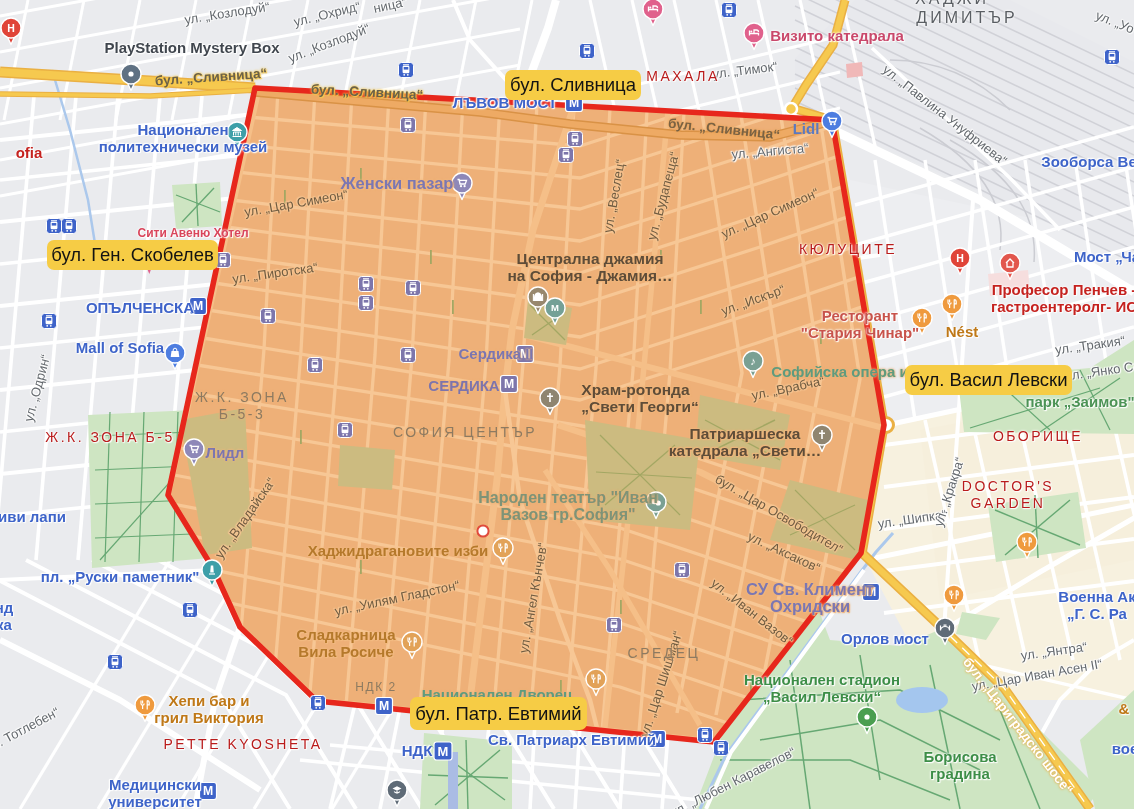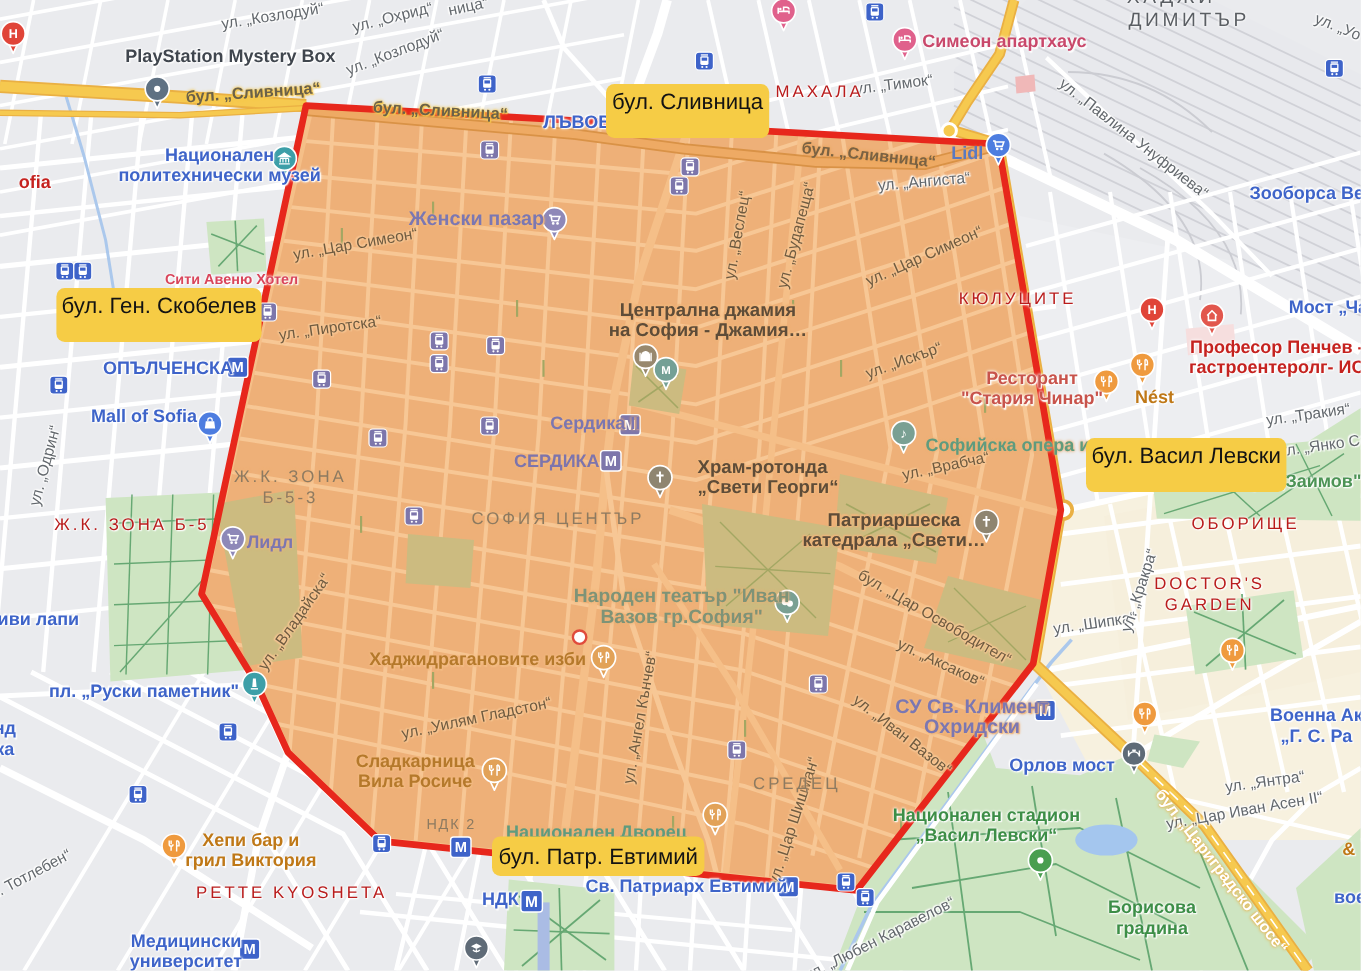--- a/index.html
+++ b/index.html
@@ -3,21 +3,21 @@
 html,body{margin:0;padding:0;}
 #map{position:relative;width:1134px;height:809px;overflow:hidden;font-family:"Liberation Sans",sans-serif;background:#eaebee;}
 #map svg{position:absolute;left:0;top:0;}
 .lb{position:absolute;white-space:nowrap;line-height:17px;}
 .st{font-size:13px;color:#63686d;text-shadow:0 0 2px #fff,0 0 2px #fff,0 0 3px #fff,1px 1px 1px #fff,-1px -1px 1px #fff;}
 .sti{font-size:13px;color:#6f5b40;text-shadow:0 0 2px #f7c795,0 0 2px #f7c795,0 0 3px #f7c795,1px 1px 1px #f7c795,-1px -1px 1px #f7c795;}
 .road{font-size:13.5px;color:#6b6148;font-weight:bold;text-shadow:0 0 2px #f6c94f,0 0 3px #f6c94f,1px 1px 1px #f6c94f;}
 .roadi{font-size:13.5px;color:#7a6243;font-weight:bold;text-shadow:0 0 2px #e8a55c,0 0 3px #e8a55c;}
 .roadw{font-size:13.5px;color:#fff;font-weight:bold;text-shadow:0 0 2px #eab043,0 0 3px #eab043;}
 .cap{font-size:14px;letter-spacing:2.5px;color:#b91c1c;text-shadow:0 0 2px #fff,0 0 3px #fff,1px 1px 1px #fff;}
-.cap2{font-size:16px;letter-spacing:3px;color:#5a5e63;text-shadow:0 0 2px #fff,0 0 3px #fff;margin-left:24px;}
+.cap2{font-size:16px;letter-spacing:3px;color:#5a5e63;text-shadow:0 0 2px #fff,0 0 3px #fff;}
 .capi{font-size:14px;letter-spacing:2.5px;color:#8d7a61;text-shadow:0 0 2px #eeb277,0 0 3px #eeb277;}
 .capi2{font-size:12px;letter-spacing:1.5px;color:#8d7a61;text-shadow:0 0 2px #eeb277;}
 .mcap{font-size:15px;font-weight:bold;color:#3e63c9;text-shadow:0 0 2px #fff,0 0 3px #fff,1px 1px 1px #fff,-1px -1px 1px #fff;}
 .mcapi{font-size:15px;font-weight:bold;color:#7d74ac;text-shadow:0 0 2px #f0b67c,0 0 3px #f0b67c;}
 .poi{font-size:15px;color:#40464e;font-weight:bold;text-shadow:0 0 2px #fff,0 0 3px #fff,1px 1px 1px #fff,-1px -1px 1px #fff;}
 .poii{font-size:15.5px;color:#5e4c38;font-weight:bold;text-shadow:0 0 2px #f0b67c,0 0 3px #f0b67c,1px 1px 1px #f0b67c,-1px -1px 1px #f0b67c;}
 .blue{font-size:15px;color:#3e64c9;font-weight:bold;text-shadow:0 0 2px #fff,0 0 3px #fff,1px 1px 1px #fff,-1px -1px 1px #fff;}
 
 .bluetop{font-size:15px;color:#5b79c0;font-weight:bold;text-shadow:0 0 2px #eeaa64;}
 .bluei{font-size:15px;color:#7b76b0;font-weight:bold;text-shadow:0 0 2px #f0b67c,0 0 3px #f0b67c;}
@@ -25,21 +25,21 @@
 .red{font-size:15px;color:#c5221f;font-weight:bold;text-shadow:0 0 2px #fff,0 0 3px #fff,1px 1px 1px #fff;}
 .red2{font-size:15px;color:#c8534b;font-weight:bold;text-shadow:0 0 2px #fff,0 0 3px #fff,1px 1px 1px #fff;}
 .pink{font-size:15px;color:#c9486b;font-weight:bold;text-shadow:0 0 2px #fff,0 0 3px #fff,1px 1px 1px #fff;}
 .pink2{font-size:12px;color:#d9455b;font-weight:bold;text-shadow:0 0 2px #fff,0 0 3px #fff,1px 1px 1px #fff;}
 .orangeT{font-size:15px;color:#bf7817;font-weight:bold;text-shadow:0 0 2px #fff,0 0 3px #fff,1px 1px 1px #fff;}
 .orangeTi{font-size:15px;color:#b5792b;font-weight:bold;text-shadow:0 0 2px #f3bc84,0 0 3px #f3bc84,1px 1px 1px #f3bc84;}
 .green{font-size:15px;color:#3d8e47;font-weight:bold;text-shadow:0 0 2px #fff,0 0 3px #fff,1px 1px 1px #fff;}
 .green2{font-size:15px;color:#4c9355;font-weight:bold;text-shadow:0 0 2px #fff,0 0 3px #fff,1px 1px 1px #fff;}
 .greeni{font-size:16px;color:#7e9377;font-weight:bold;text-shadow:0 0 2px #eab277,0 0 3px #eab277;}
 .tealgi{font-size:15px;color:#5f9b7e;font-weight:bold;text-shadow:0 0 2px #eab277,0 0 3px #eab277;}
-.ybox{position:absolute;background:#f6cc45;border-radius:7px;height:45px;line-height:30px;text-align:center;font-size:18.5px;color:#131313;z-index:30;}
+.ybox{position:absolute;background:#f6cc45;border-radius:7px;height:30px;line-height:30px;text-align:center;font-size:18.5px;color:#131313;z-index:30;}
 </style></head>
 <body>
 
 <div id="map">
 <svg width="1134" height="809" viewBox="0 0 1134 809">
 <rect width="1134" height="809" fill="#eaebee"></rect>
 
 <path d="M884,425 L1134,370 L1134,700 L940,700 L862,553 Z" fill="#f7f1df"></path>
 
 <path d="M850,180 L1134,240 L1134,370 L884,425 L832,120 Z" fill="#edeef1"></path>
@@ -957,21 +957,21 @@
 <div class="lb capi" style="left:465px;top:432px;transform:translate(-50%,-50%);">СОФИЯ ЦЕНТЪР</div>
 
 <div class="lb capi" style="left:242px;top:406px;transform:translate(-50%,-50%);text-align:center;">Ж.К. ЗОНА<br>Б-5-3</div>
 
 <div class="lb capi" style="left:664px;top:653px;transform:translate(-50%,-50%);">СРЕДЕЦ</div>
 
 <div class="lb capi2" style="left:376px;top:687px;transform:translate(-50%,-50%);">НДК 2</div>
 
 <div class="lb poi" style="left:192px;top:47px;transform:translate(-50%,-50%);">PlayStation Mystery Box</div>
 
-<div class="lb pink" style="left:837px;top:35px;transform:translate(-50%,-50%);">Симеон апартхаус</div>
+<div class="lb pink" style="left:837px;top:35px;transform:translate(-50%,-50%);">Визито катедрала</div>
 
 <div class="lb bluetop" style="left:806px;top:128px;transform:translate(-50%,-50%);">Lidl</div>
 
 <div class="lb blue" style="left:1089px;top:161px;transform:translate(-50%,-50%);">Зооборса Ве</div>
 
 <div class="lb mcap" style="left:505px;top:102px;transform:translate(-50%,-50%);">ЛЪВОВ МОСТ</div>
 
 <div class="lb blue" style="left:1107px;top:256px;transform:translate(-50%,-50%);">Мост „Ча</div>
 
 <div class="lb red" style="left:1064px;top:298px;transform:translate(-50%,-50%);text-align:center;">Професор Пенчев -<br>гастроентеролг- ИС</div>

